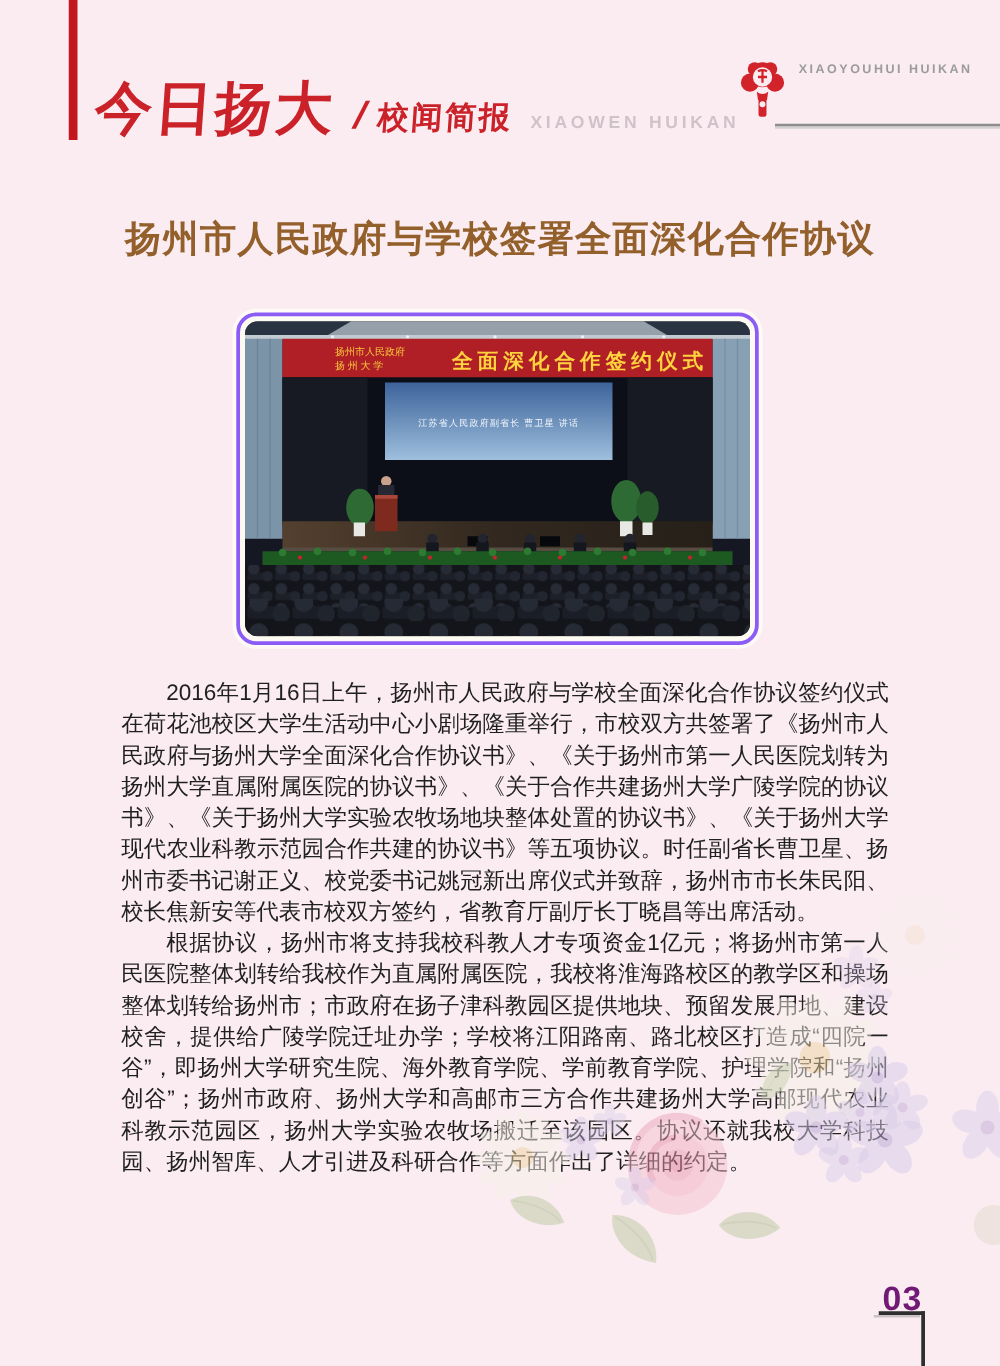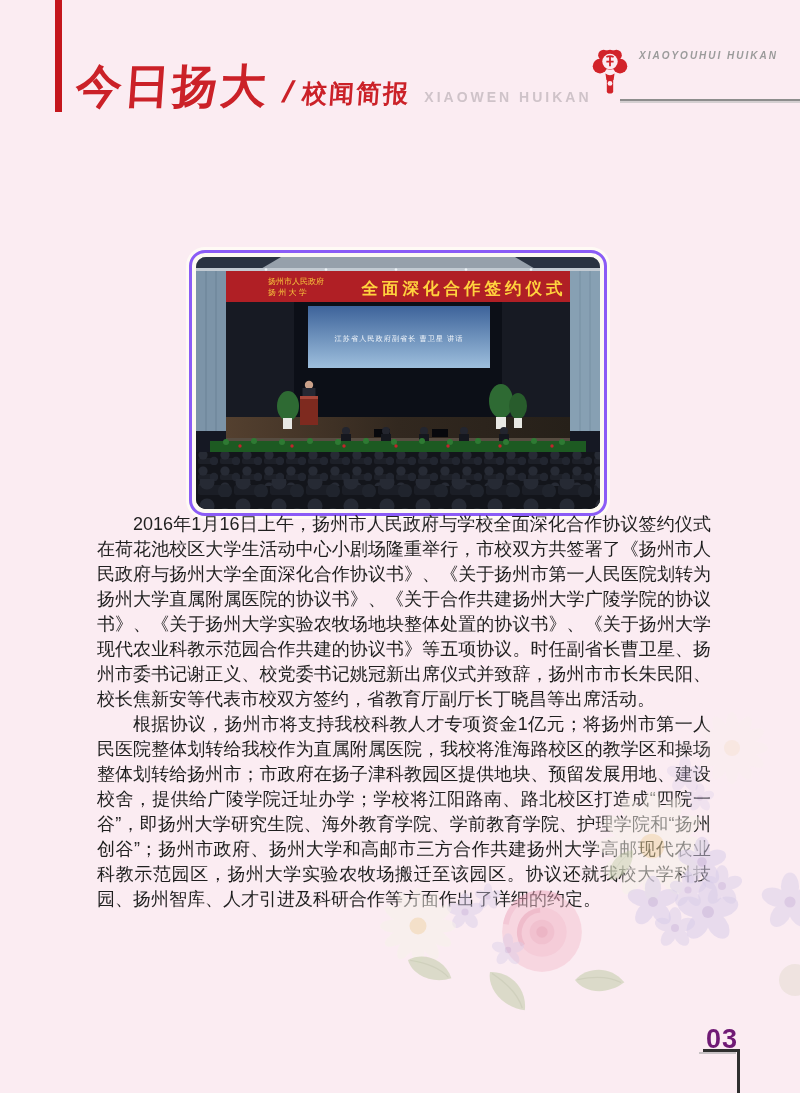--- a/index.html
+++ b/index.html
@@ -16,41 +16,41 @@
   .brand-title{font-size:46px;font-weight:900;color:#cb2128;letter-spacing:2px;transform:skewX(-4deg);}
   .brand-slash{font-size:30px;font-weight:700;color:#cb2128;margin:0 10px 0 16px;transform:skewX(-18deg);}
   .section-title{font-size:25px;font-weight:800;color:#cb2128;letter-spacing:2px;transform:skewX(-4deg);}
   .section-pinyin{font-size:14px;font-weight:700;color:#cfc3c9;letter-spacing:3px;margin-left:14px;}
 
   .masthead{position:absolute;left:590px;top:47px;display:flex;align-items:flex-start;gap:9px;}
   .mast-text{display:flex;flex-direction:column;}
   .mast-cn{font-size:21px;font-weight:800;white-space:nowrap;letter-spacing:1px;}
   .mast-cn .t1{color:#e8821f;}
   .mast-cn .t2{color:#cb2128;margin-left:7px;}
-  .mast-pinyin{font-size:10px;font-weight:700;font-style:italic;color:#9b9b9b;letter-spacing:2px;margin-top:3px;}
+  .mast-pinyin{font-size:10px;font-weight:700;color:#9b9b9b;letter-spacing:2px;margin-top:3px;}
   .mast-rule{position:absolute;left:620px;top:99px;width:180px;height:2px;background:#8d8d8d;box-shadow:0 2px 0 #d4cfd1;}
 
   
   .article-title{
     position:absolute;left:0;top:172px;width:800px;text-align:center;
     font-family:"Liberation Serif",serif;font-size:29px;font-weight:700;
     color:#93602c;letter-spacing:1px;
   }
 
   
   .photo-frame{
     position:absolute;left:189px;top:250px;width:404px;height:252px;
     padding:4px;border:3px solid #8b5cf6;border-radius:16px;
     background:#fdfaf2;box-shadow:0 0 0 3px rgba(255,253,246,.85);
   }
   .photo-frame svg{display:block;width:404px;height:252px;border-radius:10px;}
 
   
   .article-body{
-    position:absolute;left:97px;top:512px;width:614px;
+    position:absolute;left:97px;top:542px;width:614px;
     font-size:18px;line-height:25px;color:#1f1f1f;text-align:justify;
   }
   .article-body p{margin:0;text-indent:2em;}
 
   
   .flowers{position:absolute;left:370px;top:650px;width:430px;height:443px;pointer-events:none;}
 
   
   .pagenum{position:absolute;left:703px;top:1024px;width:38px;text-align:center;
     font-size:27px;font-weight:800;color:#701a75;letter-spacing:1px;}
@@ -86,20 +86,21 @@
       <path d="M17 29 q5 4 10 0 l-1 7 q-4 3 -8 0 Z" fill="#d2232a"></path>
       <rect x="18.5" y="33" width="7" height="18" rx="2" fill="#d2232a"></rect>
       <circle cx="22" cy="40" r="2.6" fill="#fbecf2"></circle>
     </svg>
     <div class="mast-text">
       <div class="mast-pinyin">XIAOYOUHUI  HUIKAN</div>
     </div>
   </div>
   <div class="mast-rule"></div>
 
+  <div class="article-title">扬州市人民政府与学校签署全面深化合作协议</div>
 
   <div class="photo-frame">
     <svg viewBox="0 0 404 252" font-family="&quot;Liberation Sans&quot;,sans-serif">
       <defs>
         <linearGradient id="screenGrad" x1="0" y1="0" x2="0" y2="1">
           <stop offset="0" stop-color="#3d639a"></stop>
             <stop offset="1" stop-color="#9ebfdd"></stop>
         </linearGradient>
         <linearGradient id="floorGrad" x1="0" y1="0" x2="1" y2="0">
           <stop offset="0" stop-color="#54402f"></stop>

